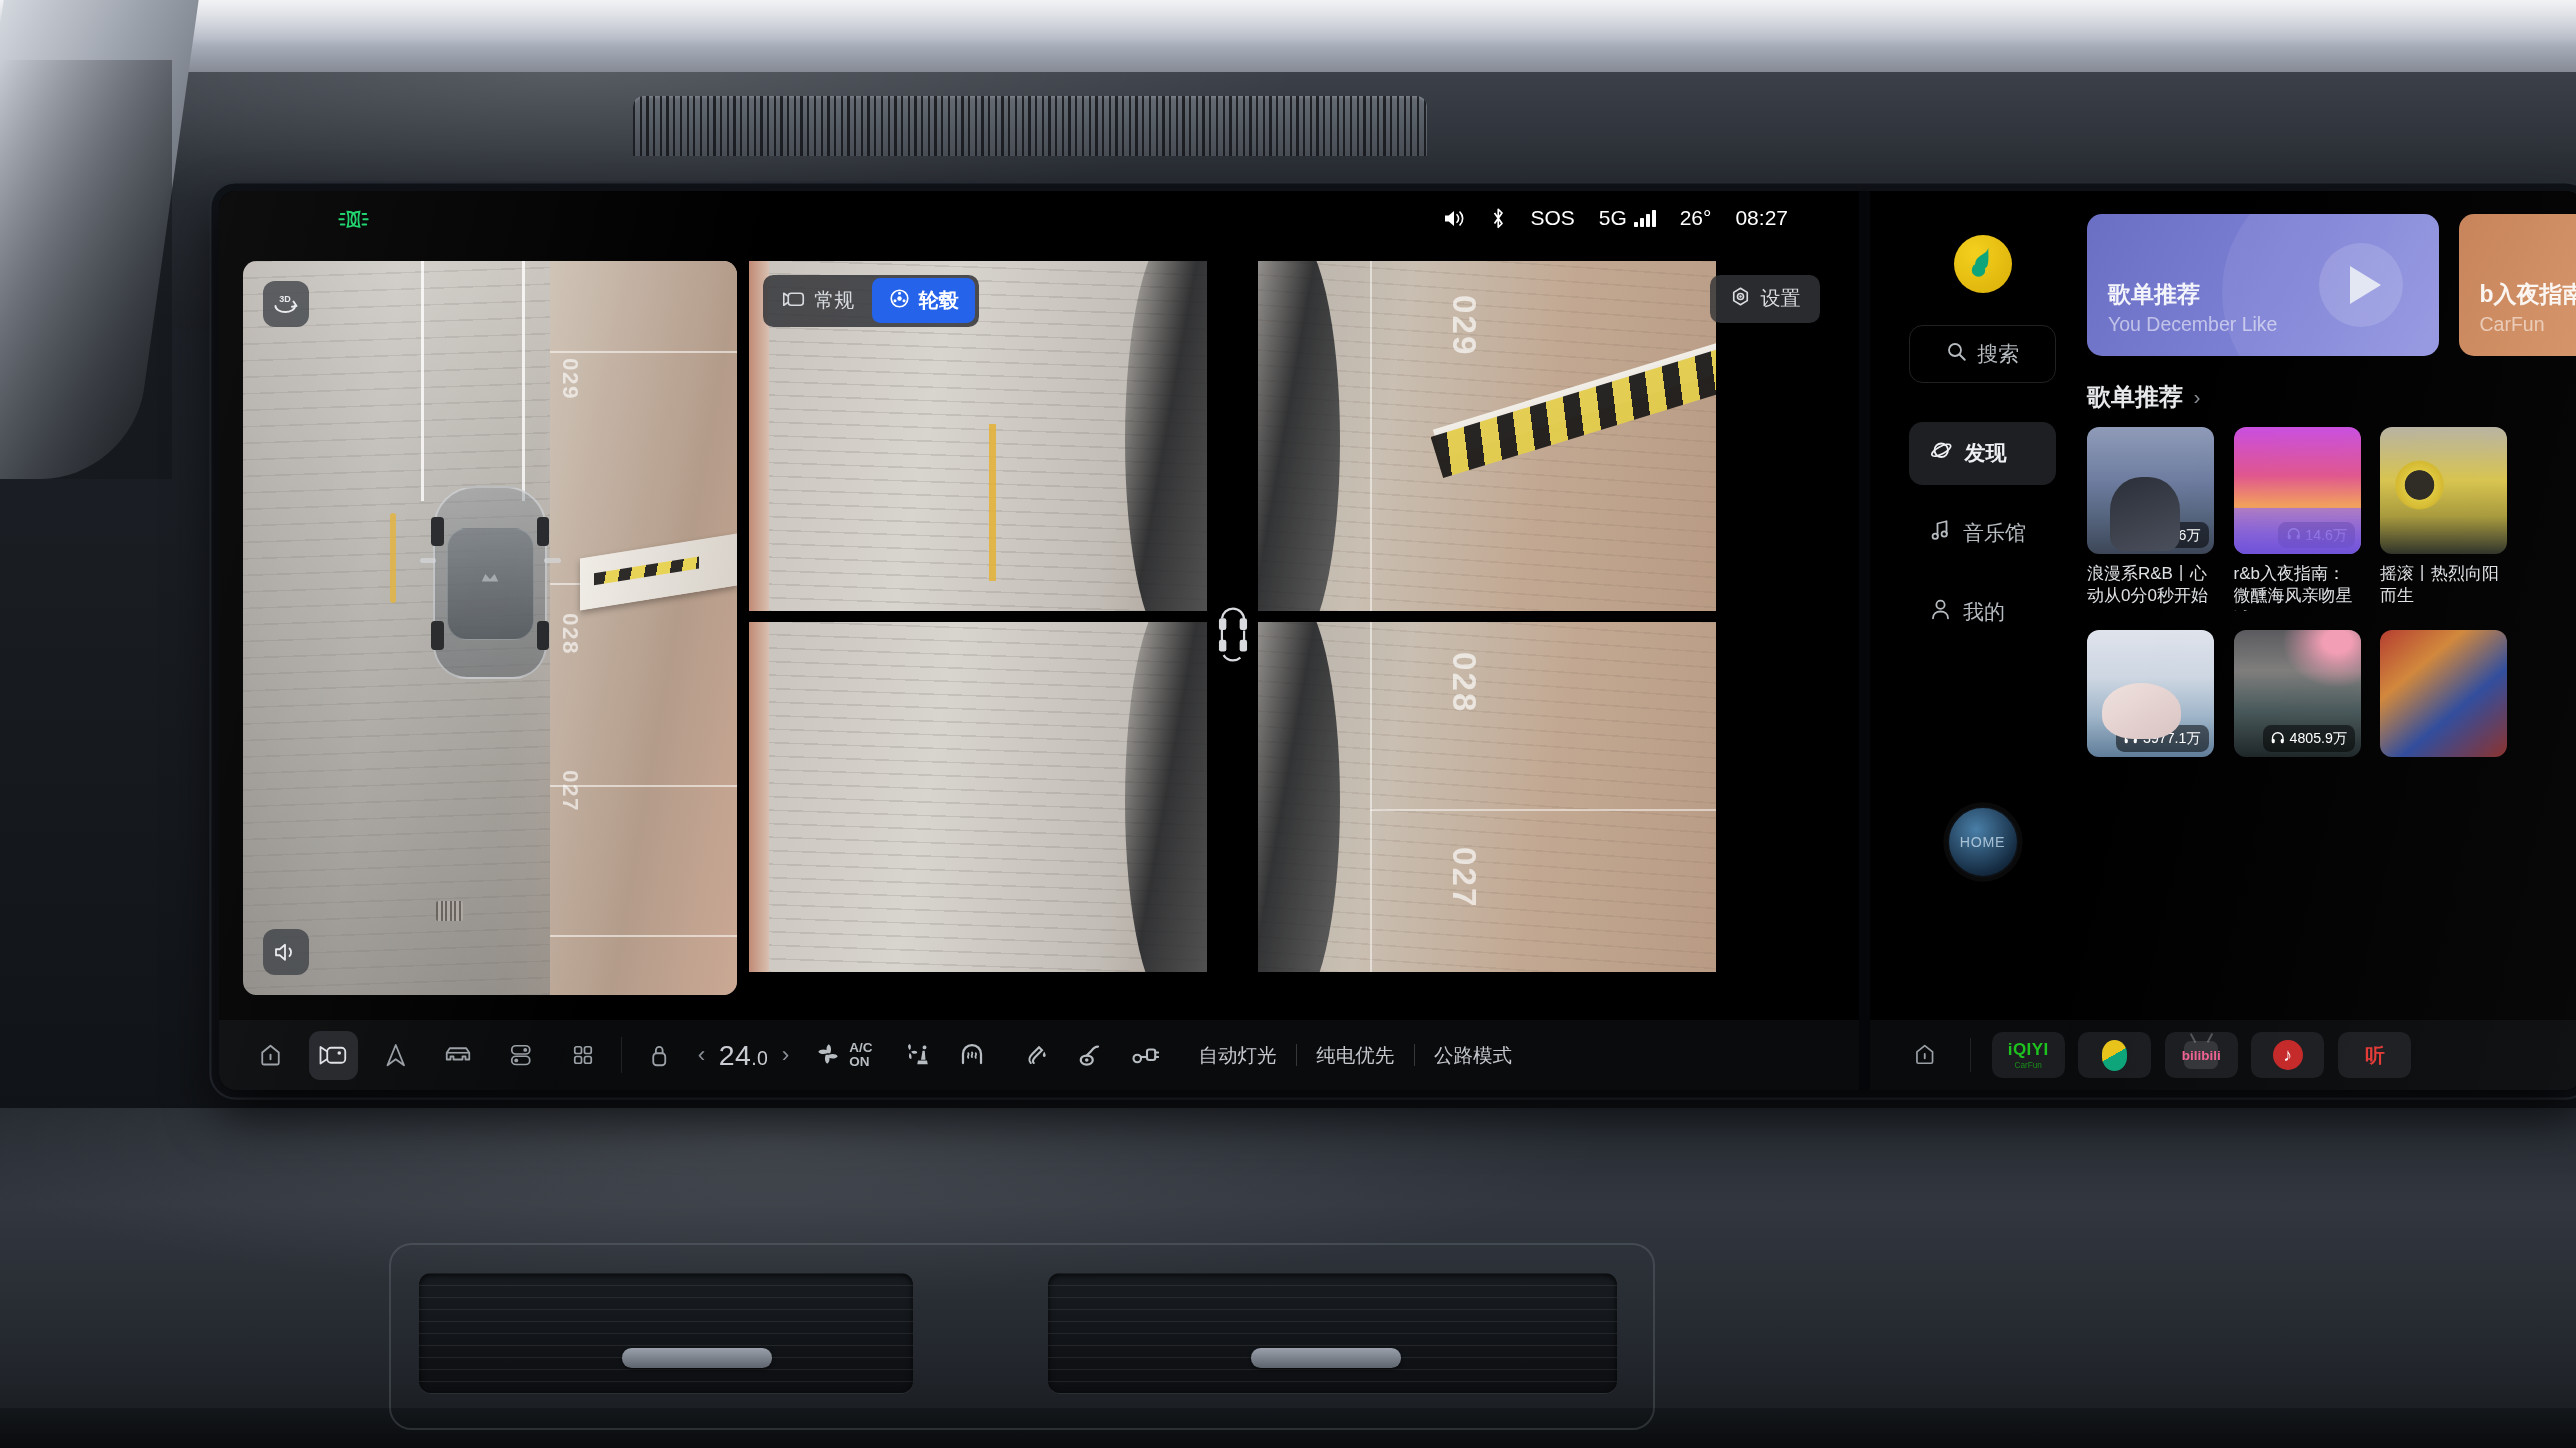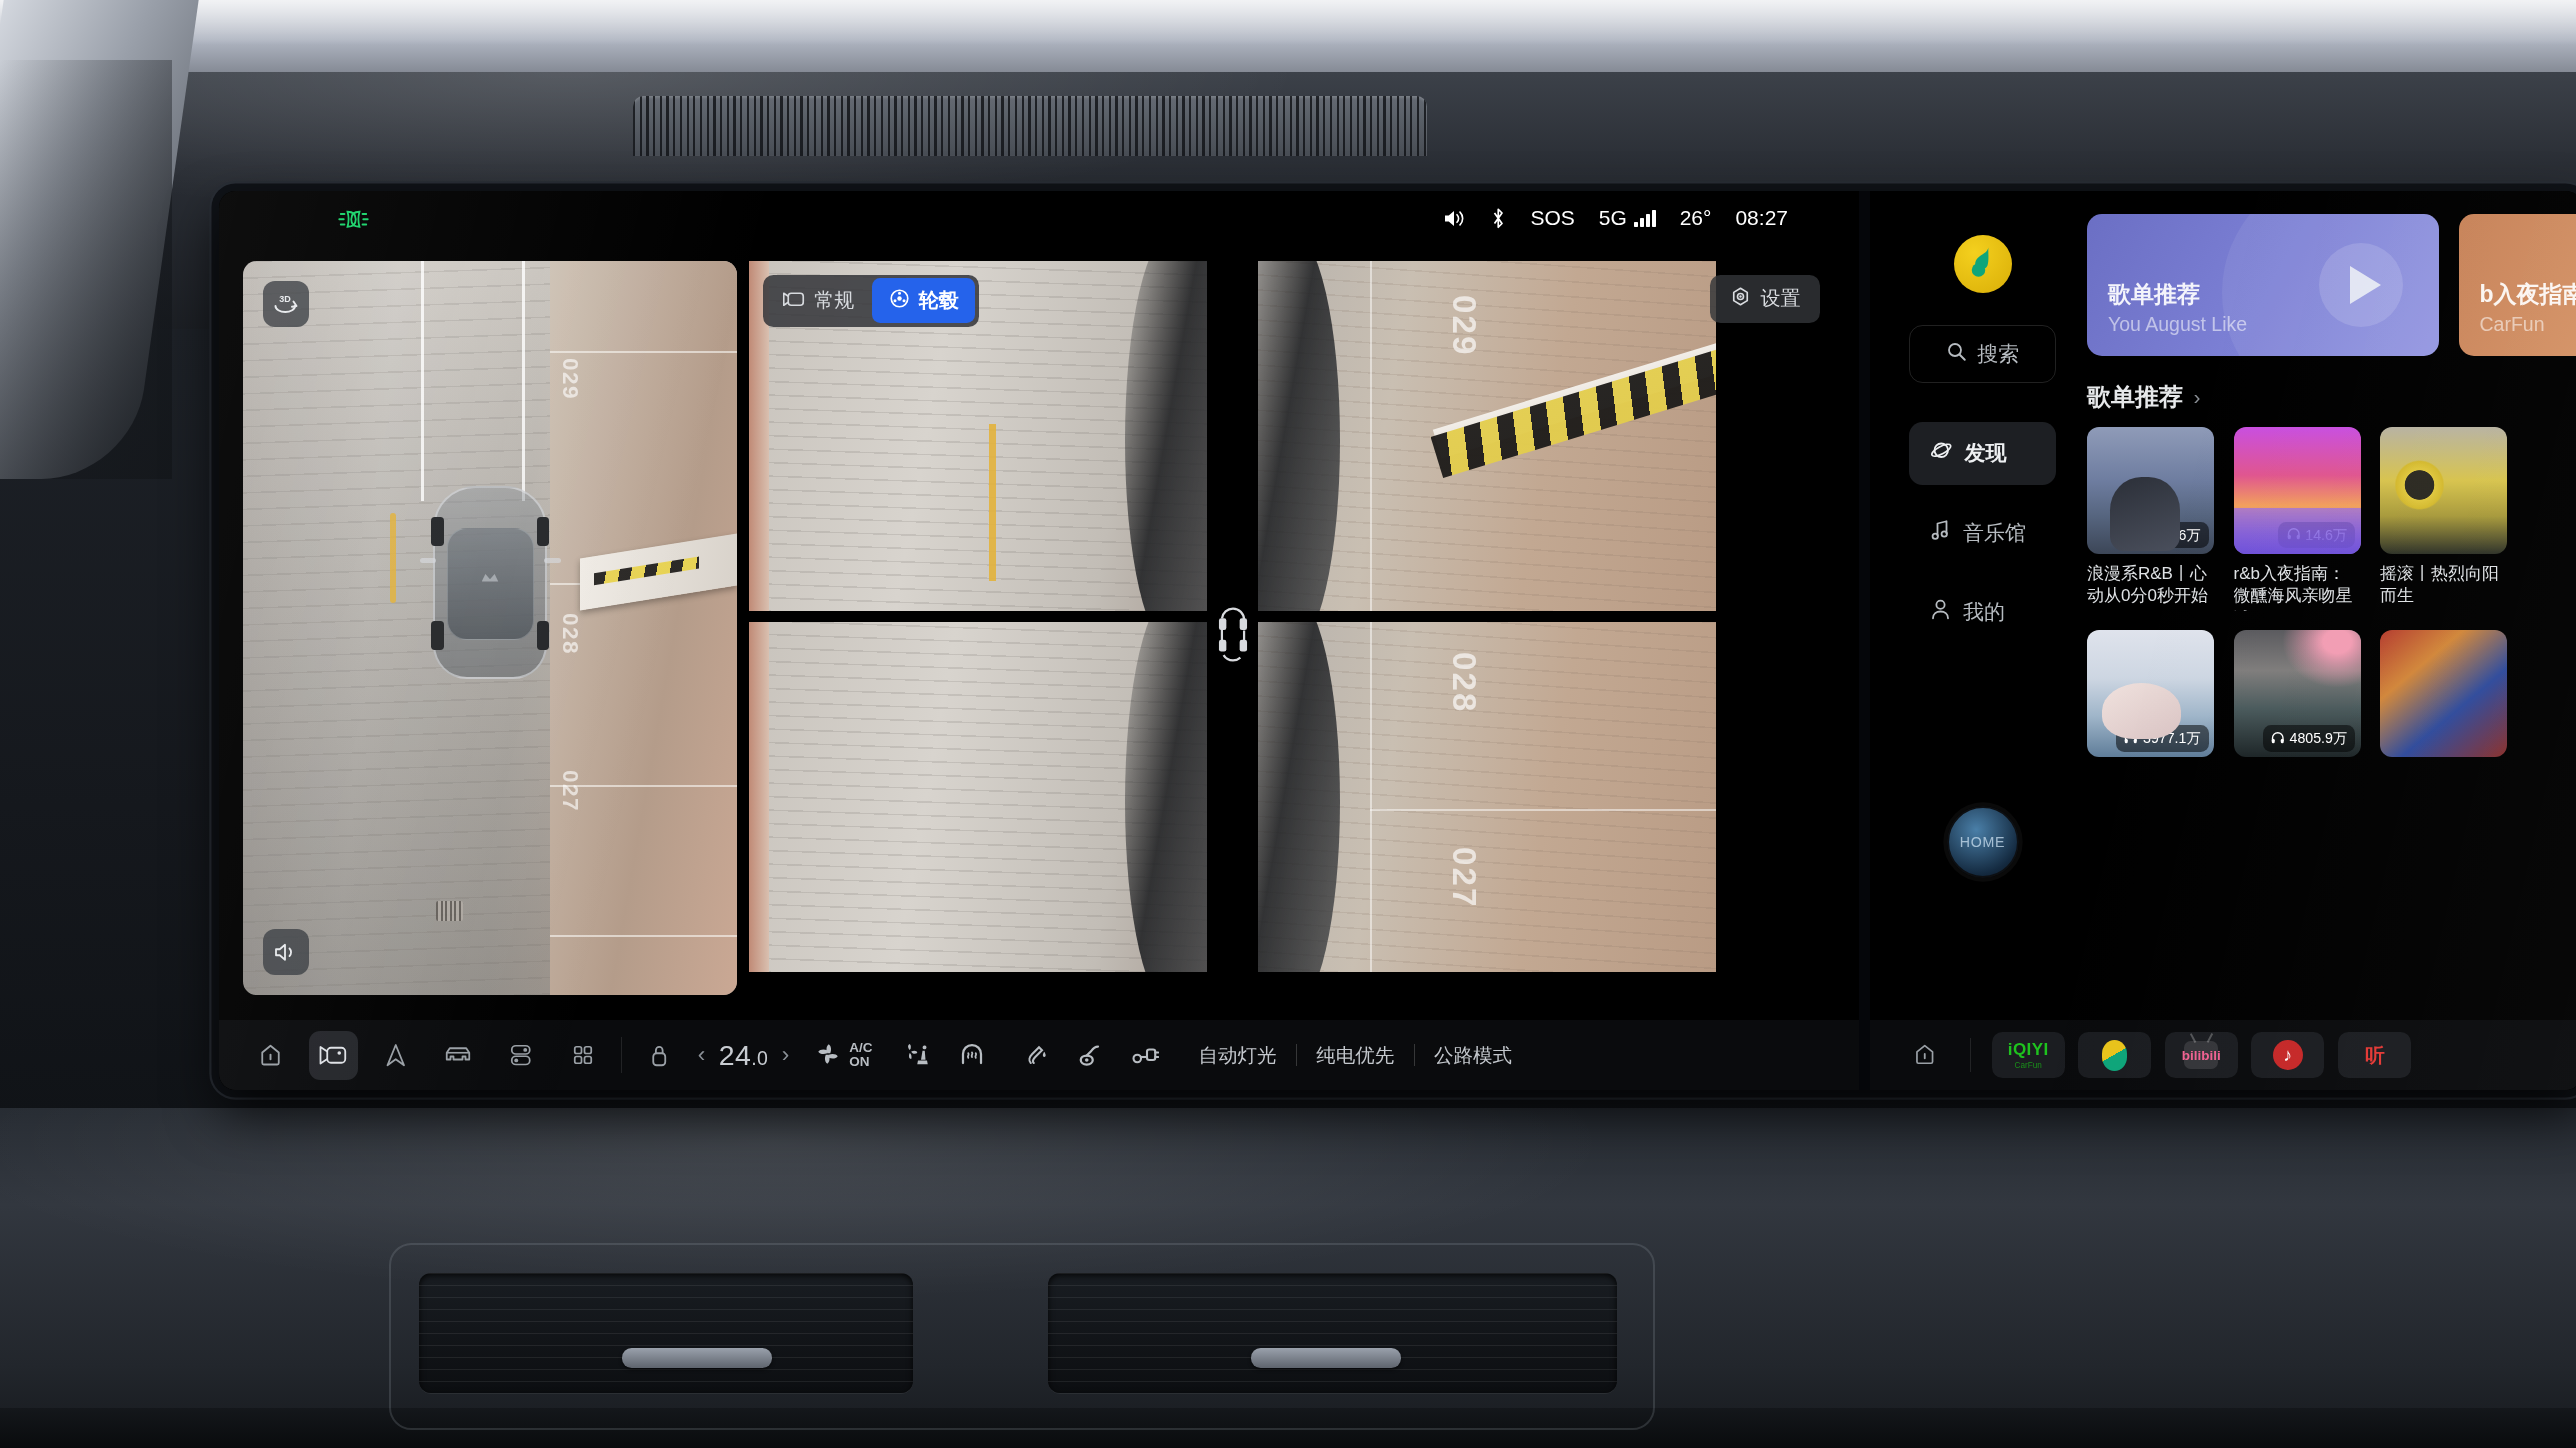--- a/index.html
+++ b/index.html
@@ -872,21 +872,21 @@
           <div class="now-playing">
             <span>HOME</span>
           </div>
         </div>
 
         <div class="qq-content">
           <div class="banner-row">
             <div class="banner">
               <div class="banner-txt">
                 <div class="banner-title">歌单推荐</div>
-                <div class="banner-sub">You August Like</div>
+                <div class="banner-sub">You December Like</div>
               </div>
               <div class="banner-play">
                   <div class="play-tri"></div>
                 </div>
             </div>
             <div class="banner orange">
               <div class="banner-txt">
                 <div class="banner-title">b入夜指南</div>
                 <div class="banner-sub">CarFun</div>
               </div>

